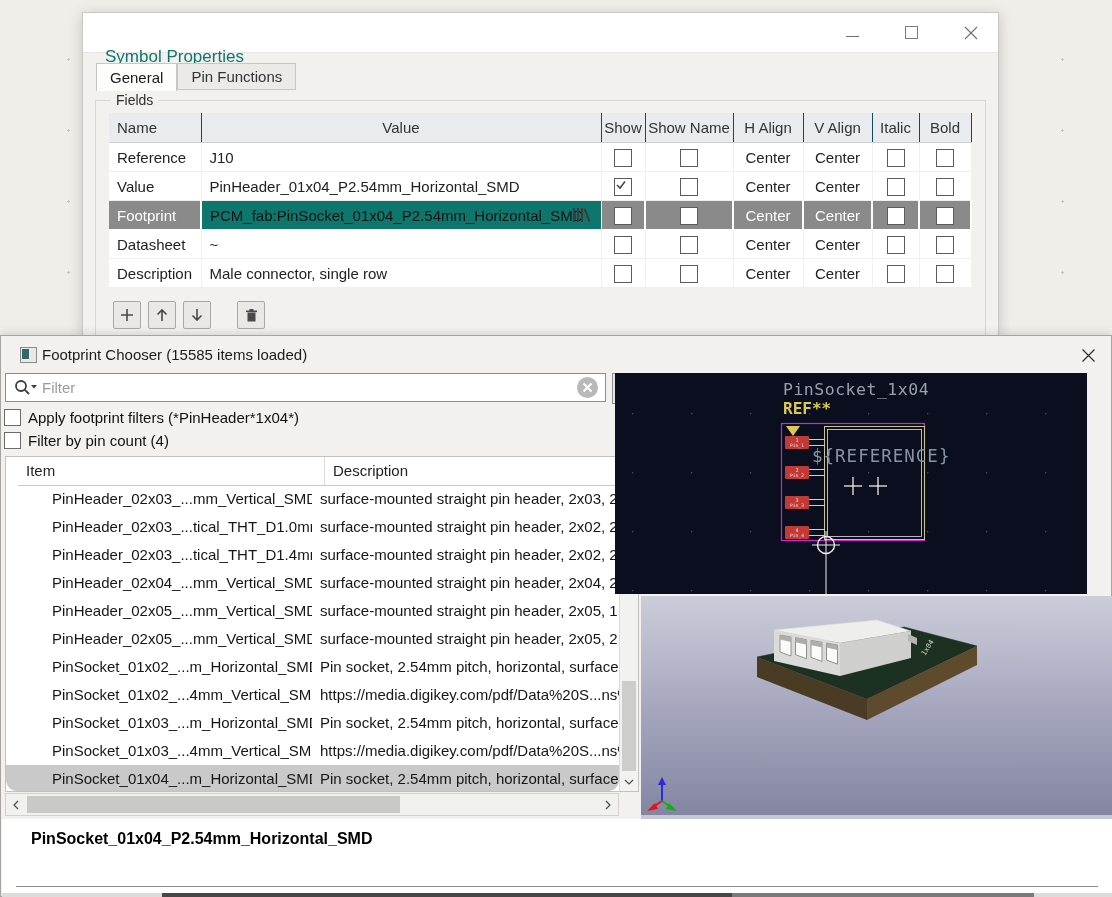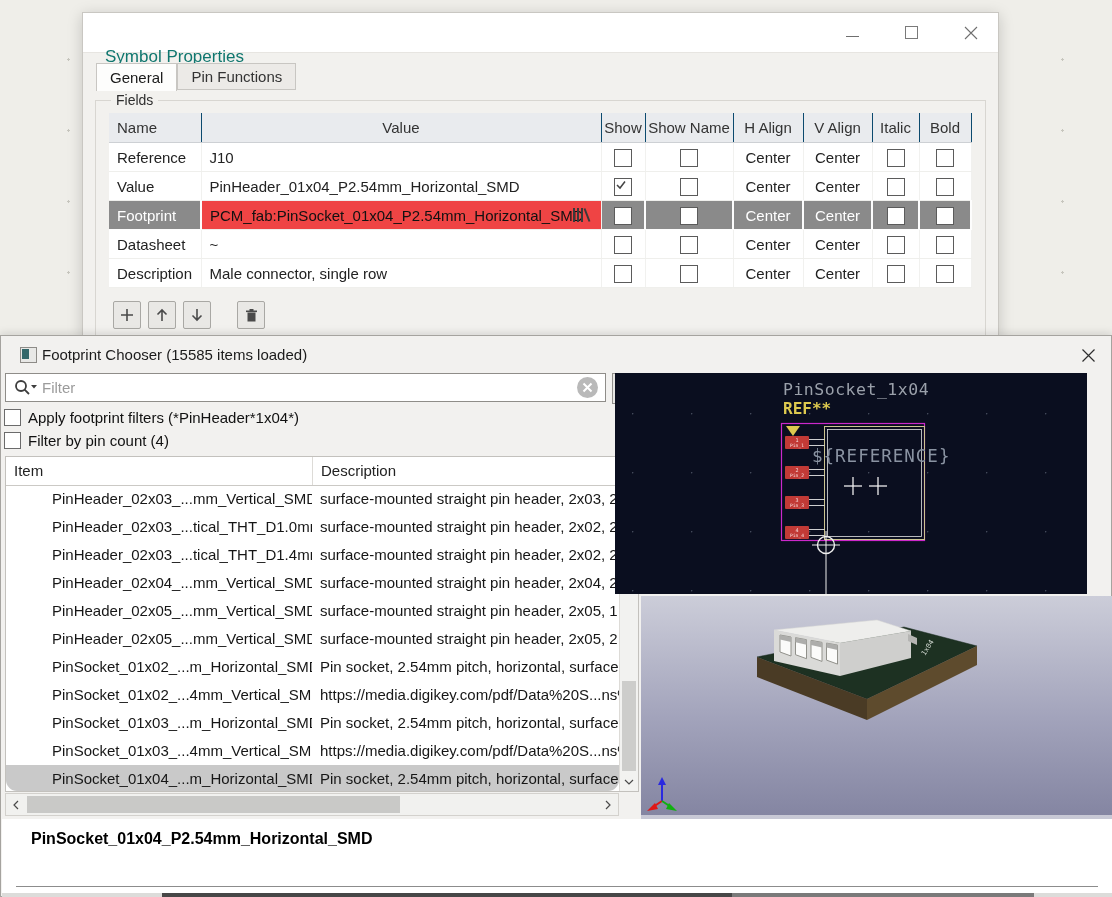--- a/index.html
+++ b/index.html
@@ -26,21 +26,21 @@
   
   #fields-table{position:absolute;left:26px;top:100px;border-collapse:collapse;table-layout:fixed;background:#fff;font-size:15px;}
   #fields-table th{height:27px;background:#e9ebee;border-right:1px solid #0c4a6e;border-bottom:1px solid #cdd0d4;
     font-weight:normal;color:#333;text-align:center;overflow:hidden;white-space:nowrap;}
   #fields-table th.c-name{text-align:left;padding-left:8px;}
   #fields-table td{height:28px;border-right:1px solid #f1f1ef;border-bottom:1px solid #efefec;
     color:#222;text-align:center;overflow:hidden;white-space:nowrap;padding:0;}
   #fields-table td.c-name{text-align:left;padding-left:8px;}
   #fields-table td.c-value{text-align:left;padding-left:8px;position:relative;}
   #fields-table td.gsel{background:#8a8a8a;color:#fff;border-right:2px solid #fdfdfd;border-bottom:1px solid #fdfdfd;}
-  #fields-table td.vsel{background:#ef4444;color:#111;}
+  #fields-table td.vsel{background:#0f766e;color:#111;}
   .cb{display:inline-block;width:16px;height:16px;border:1px solid #5b5b5b;background:#fff;vertical-align:middle;line-height:14px;}
   .lib-icon{position:absolute;right:10px;top:6px;}
   .sp-toolbar{position:absolute;left:30px;top:288px;display:flex;}
   .sp-btn{width:26px;height:26px;background:#e9e8e5;border:1px solid #a9a8a4;border-radius:2px;
     display:flex;align-items:center;justify-content:center;margin-right:7px;}
   .sp-btn.gap{margin-left:19px;}
   
   #fc-window{position:absolute;left:0;top:335px;width:1112px;height:562px;background:#f2f1ef;
     border:1px solid #a5a39f;box-sizing:border-box;z-index:2;box-shadow:0 -2px 8px rgba(0,0,0,.12);}
   .fc-titlebar{position:relative;height:37px;}
@@ -51,21 +51,21 @@
   .fc-filter{position:absolute;left:4px;top:37px;width:599px;height:27px;background:#fff;border:1px solid #8f8d89;}
   .fc-filter .ph{position:absolute;left:36px;top:0;line-height:27px;font-size:15px;color:#9b9b9b;}
   .fc-filter .mag{position:absolute;left:8px;top:5px;}
   .fc-clear{position:absolute;right:7px;top:3px;width:21px;height:21px;border-radius:50%;background:#b9b9b9;
     display:flex;align-items:center;justify-content:center;}
   .fc-sortbtn{position:absolute;left:611px;top:37px;width:26px;height:29px;background:#e8e7e4;border:1px solid #918f8b;
     display:flex;align-items:center;justify-content:center;}
   .fc-check{position:absolute;left:3px;display:flex;align-items:flex-start;font-size:15px;color:#111;}
   .fc-check .box{width:15px;height:15px;border:1px solid #6b6b6b;background:#fff;margin-right:7px;flex:0 0 auto;}
   .fc-list{position:absolute;left:4px;top:120px;width:634px;height:336px;background:#fff;border:1px solid #c3c1bd;box-sizing:border-box;}
-  .fc-list-header{position:absolute;left:0;top:0;right:19px;height:28px;border-bottom:1px solid #cbc9c5;display:flex;font-size:15px;color:#222;}
+  .fc-list-header{position:absolute;left:12px;top:0;right:19px;height:28px;border-bottom:1px solid #cbc9c5;display:flex;font-size:15px;color:#222;}
   .fc-col-item{width:306px;padding-left:8px;line-height:28px;box-sizing:border-box;}
   .fc-col-desc{flex:1;padding-left:8px;line-height:28px;border-left:1px solid #dddbd7;box-sizing:border-box;overflow:hidden;}
   .fc-rows{position:absolute;left:0;top:28px;right:19px;bottom:0;overflow:hidden;border-radius:11px;}
   .fc-row{display:flex;height:28px;font-size:15px;color:#161616;white-space:nowrap;}
   .fc-row.selected{background:#c9c9c9;}
   .fc-row .it{width:306px;flex:0 0 auto;padding-left:46px;line-height:28px;box-sizing:border-box;overflow:hidden;}
   .fc-row .ds{flex:1;padding-left:8px;line-height:28px;overflow:hidden;}
   .fc-vscroll{position:absolute;right:0;top:0;width:19px;height:334px;background:#f2f2f0;border-left:1px solid #dddbd7;box-sizing:border-box;}
   .fc-vscroll .up,.fc-vscroll .dn{position:absolute;left:0;width:18px;height:17px;display:flex;align-items:center;justify-content:center;}
   .fc-vscroll .up{top:1px;} .fc-vscroll .dn{bottom:1px;}

